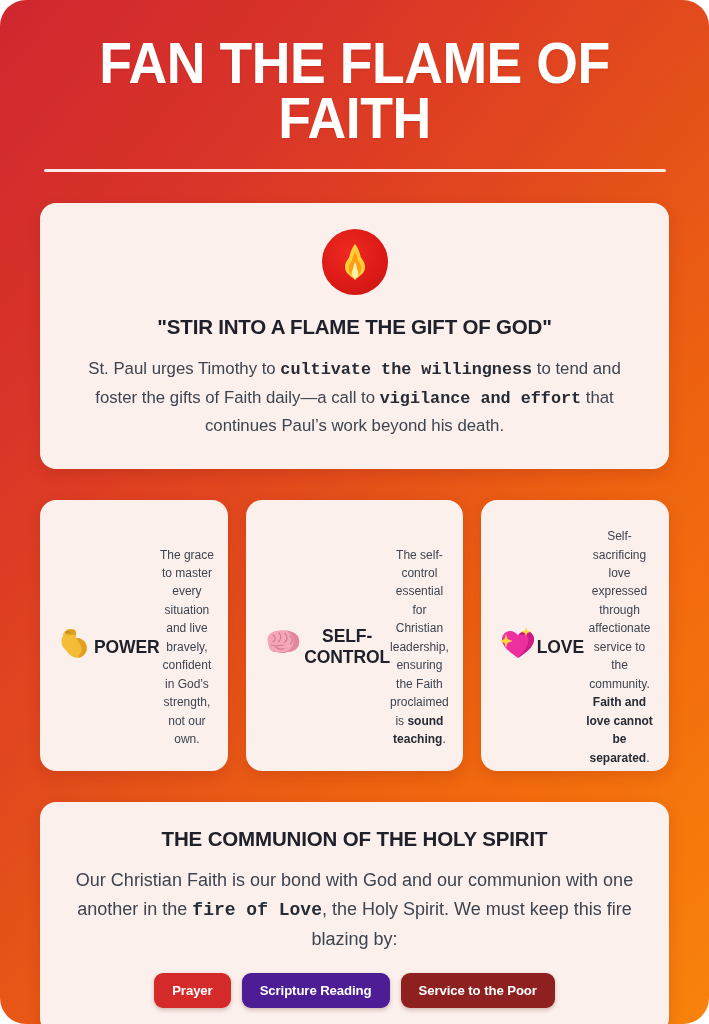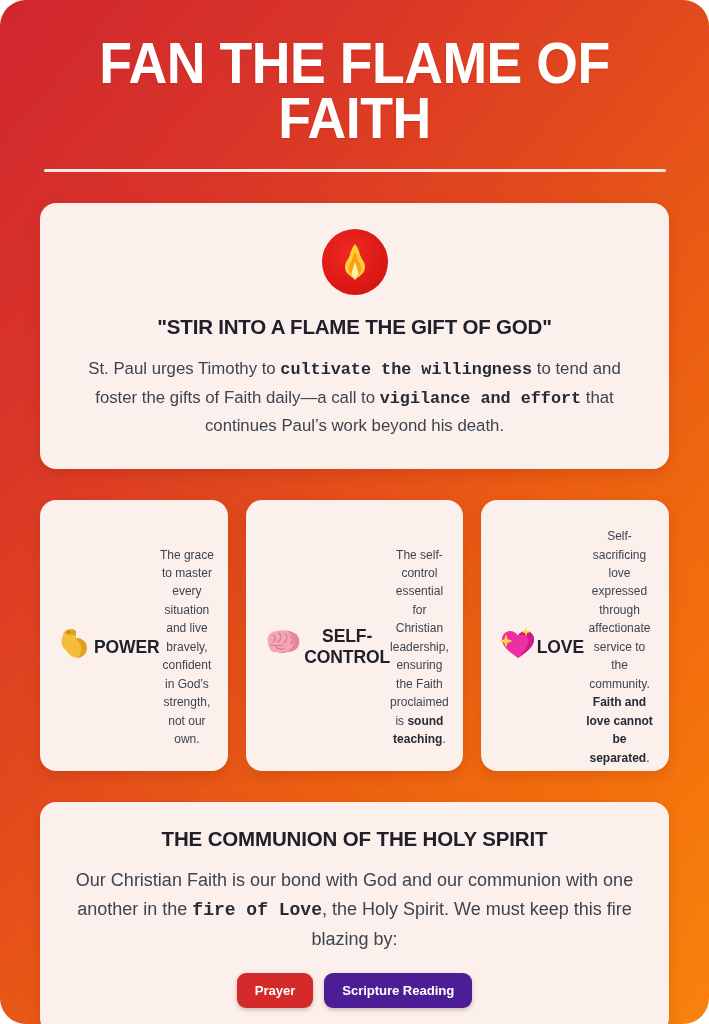--- a/index.html
+++ b/index.html
@@ -274,16 +274,17 @@
   </div>
 
   <div class="card section-card">
     <div class="section-heading">THE COMMUNION OF THE HOLY SPIRIT</div>
     <div class="section-body">
       <span>Our Christian Faith is our bond with God and our communion with one another in the </span><b>fire of Love</b><span>, the Holy Spirit. We must keep this fire blazing by:</span>
     </div>
     <div class="pill-row">
       <div class="pill" style="background: rgb(212, 42, 42);">Prayer</div>
       <div class="pill" style="background: #4c1d95;">Scripture Reading</div>
+      <div class="pill" style="background: rgb(143, 32, 32);">Service to the Poor</div>
     </div>
   </div>
 
 </div>
 
 </body></html>

